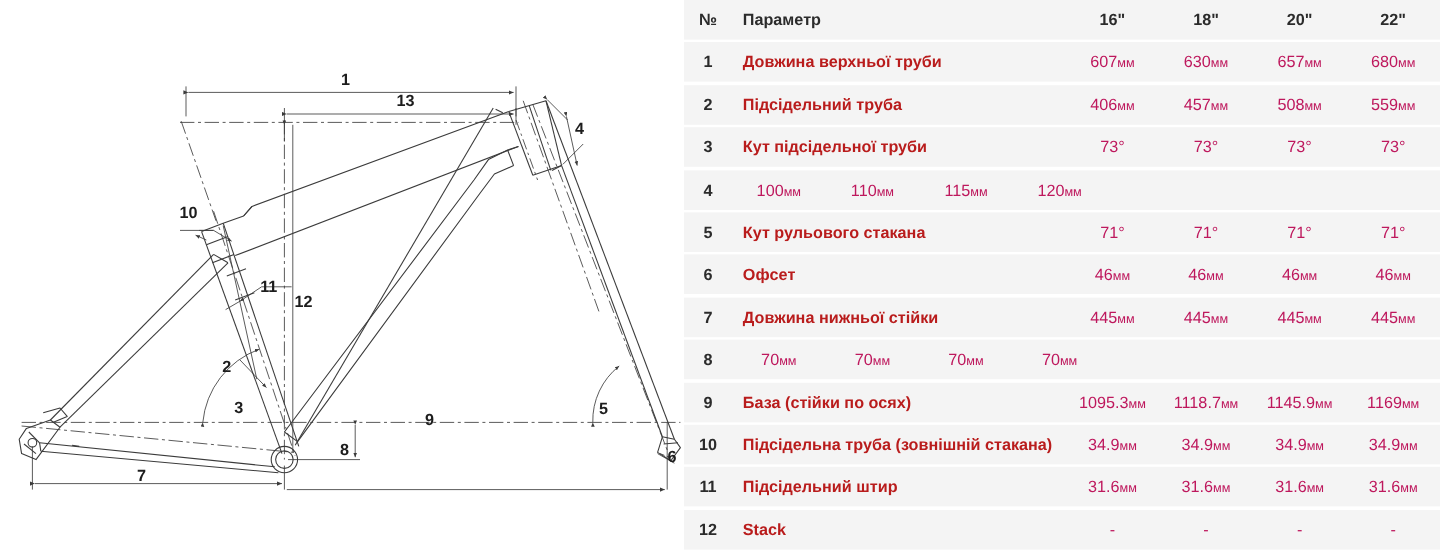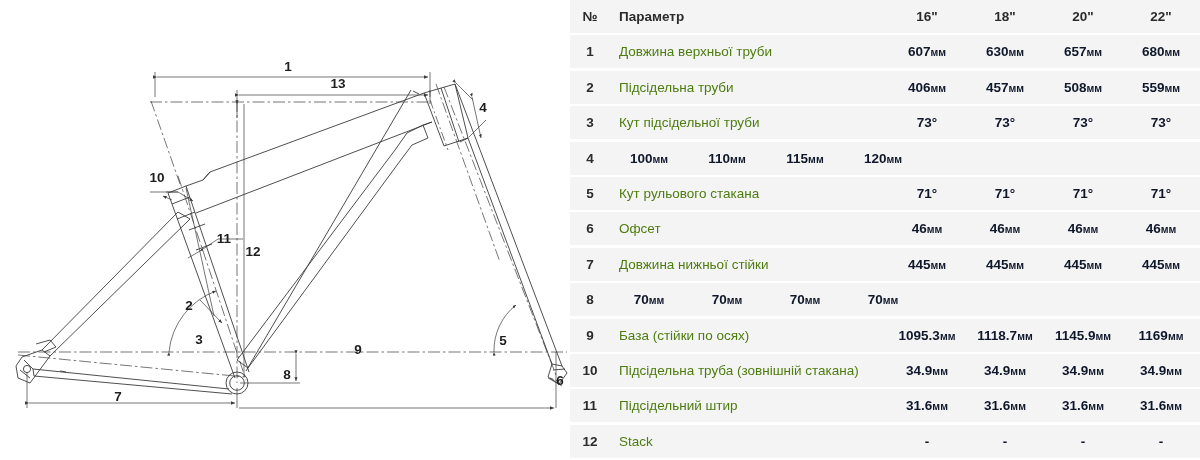--- a/index.html
+++ b/index.html
@@ -27,26 +27,26 @@
     margin-bottom:2.3px;
     box-sizing:border-box;
   }
   .row.header{background:#f4f4f4;}
   .c-num{
     width:40px;flex:0 0 40px;text-align:center;
     font-size:13.5px;font-weight:bold;color:#2b2b2b;
   }
   .c-param{
     flex:1 1 auto;padding-left:9px;
-    font-size:13.5px;font-weight:normal;color:#4d7c0f;
+    font-size:13.5px;font-weight:bold;color:#b91c1c;
     white-space:nowrap;overflow:hidden;
   }
   .c-val{
     width:78px;flex:0 0 78px;text-align:center;
-    font-size:13.5px;font-weight:bold;color:#0f172a;
+    font-size:13.5px;font-weight:normal;color:#be185d;
     white-space:nowrap;
   }
   .row.header .c-val,.row.header .c-num,.row.header .c-param{
     color:#2b2b2b;font-weight:bold;
   }
   .unit{font-size:10.5px;}
 </style>
 </head>
 <body>
 
@@ -221,21 +221,21 @@
         <div class="row">
           <div class="c-num">1</div>
           <div class="c-param">Довжина верхньої труби</div>
           <div class="c-val">607<span class="unit">мм</span></div>
           <div class="c-val">630<span class="unit">мм</span></div>
           <div class="c-val">657<span class="unit">мм</span></div>
           <div class="c-val">680<span class="unit">мм</span></div>
         </div>
         <div class="row">
           <div class="c-num">2</div>
-          <div class="c-param">Підсідельна труби</div>
+          <div class="c-param">Підсідельний труба</div>
           <div class="c-val">406<span class="unit">мм</span></div>
           <div class="c-val">457<span class="unit">мм</span></div>
           <div class="c-val">508<span class="unit">мм</span></div>
           <div class="c-val">559<span class="unit">мм</span></div>
         </div>
         <div class="row">
           <div class="c-num">3</div>
           <div class="c-param">Кут підсідельної труби</div>
           <div class="c-val">73°</div>
           <div class="c-val">73°</div>

